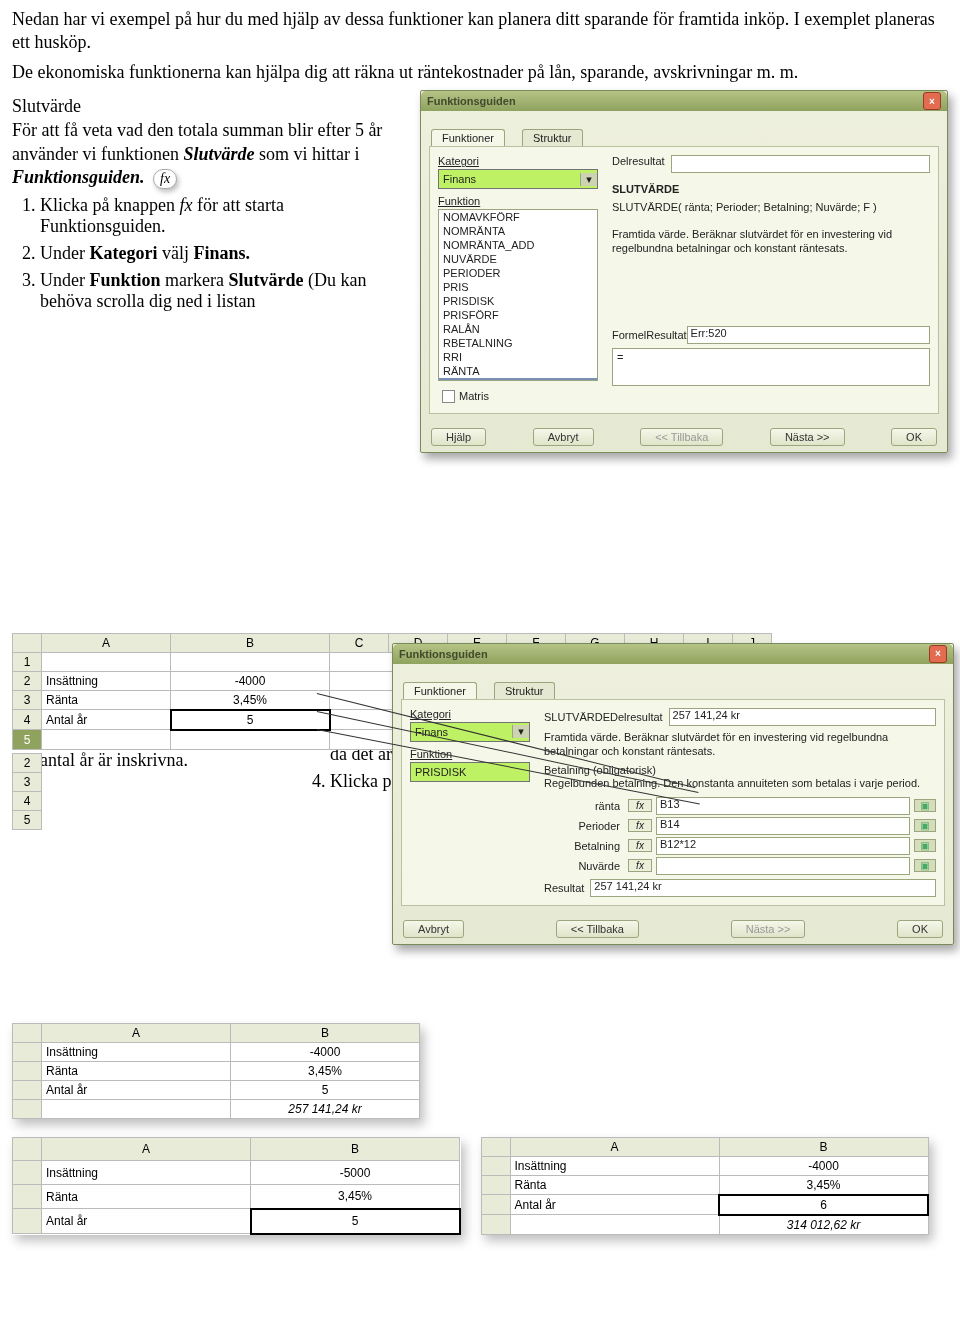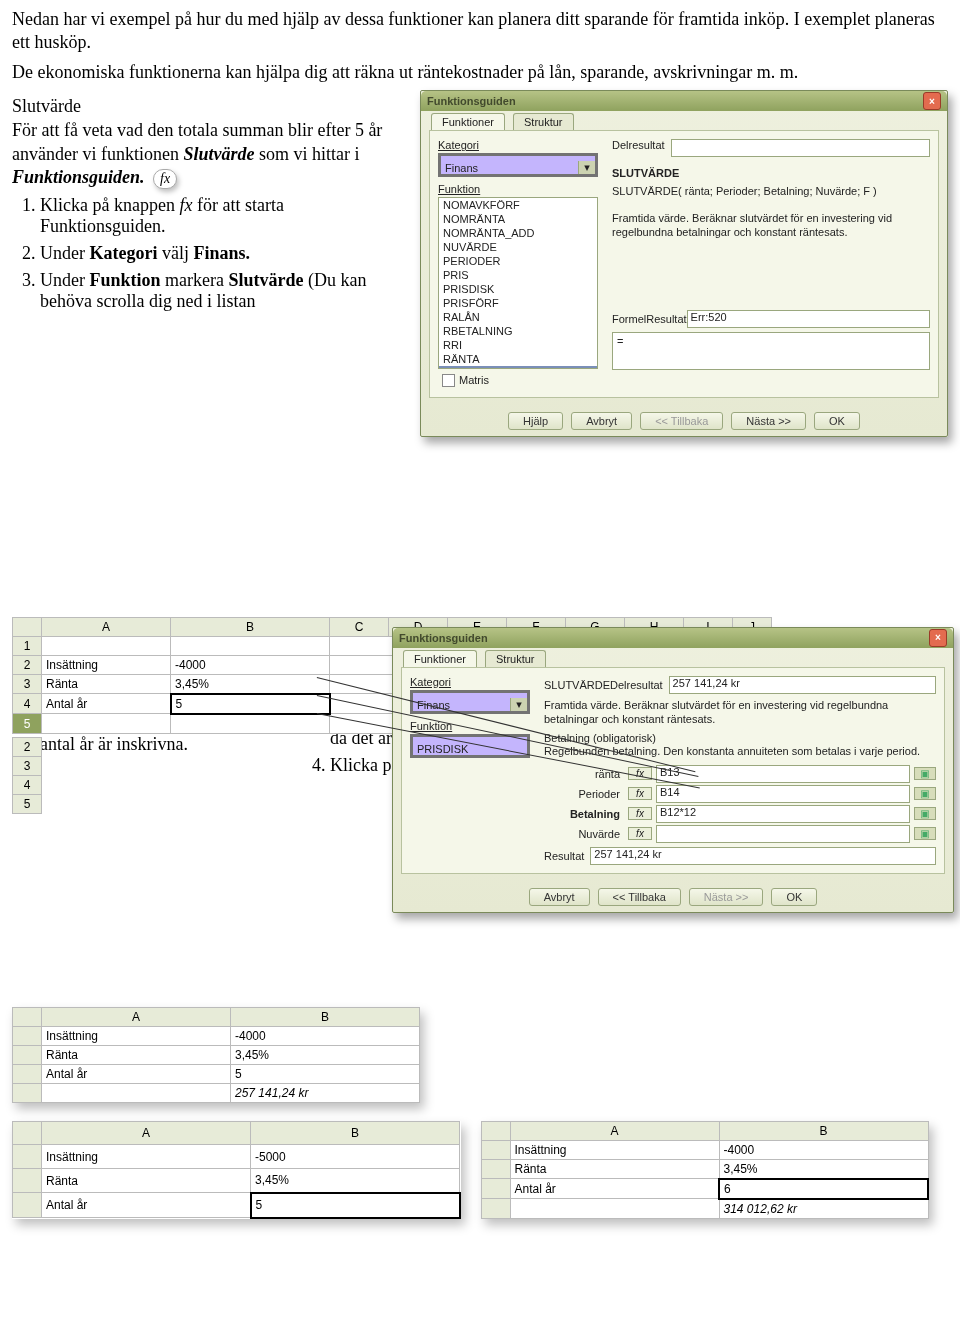--- a/index.html
+++ b/index.html
@@ -10,53 +10,53 @@
 .row1{display:flex;align-items:flex-start;gap:8px;margin-top:4px}
 .leftcol{width:400px;flex-shrink:0}
 .ol{margin:6px 0 6px 0;padding-left:28px}
 .ol li{margin-bottom:6px}
 .bold{font-weight:700}
 .italic{font-style:italic}
 
 .dlg{position:relative;background:linear-gradient(#eef0de,#e6e9d2);border:1px solid #7a8a5a;border-radius:2px;box-shadow:4px 6px 10px rgba(0,0,0,.35);font-family:Tahoma,Arial,sans-serif;font-size:11px;color:#222}
 .titlebar{background:linear-gradient(#b6c386,#8fa25e);height:20px;border-radius:5px 5px 0 0;display:flex;align-items:center;padding:0 6px;color:#424a2d;font-weight:700}
 .closebtn{margin-left:auto;width:16px;height:16px;background:#e36b4f;border:1px solid #9a3b28;border-radius:3px;color:#fff;display:flex;align-items:center;justify-content:center;font-size:10px;font-weight:700}
-.tabs{display:flex;gap:8px;margin:2px 0 0 10px}
+.tabs{display:flex;gap:17px;margin:18px 0 0 10px}
 .tab{border:1px solid #9aa77e;border-bottom:none;padding:2px 10px;background:#e6e9d2;border-radius:3px 3px 0 0}
 .tab.active{background:#f5f7e9}
 .panel{margin:0 8px 8px 8px;border:1px solid #b8c29f;background:#f5f7e9;padding:8px}
 .twocol{display:flex;gap:14px}
 .lbl{text-decoration:underline;display:block;margin-bottom:2px}
-.combo{display:flex;border:3px solid #737373;background:#c4b5fd;height:18px;align-items:flex-end}
+.combo{display:flex;border:1px solid #737373;background:#bef264;height:18px;align-items:center}
 .combo span{flex:1;padding:0 4px}
 .combo .dd{width:16px;background:#ccd3b1;border-left:1px solid #9aa77e;text-align:center}
 .listbox{border:1px solid #9aa77e;background:#fff;height:170px;overflow:auto;margin-top:2px}
 .listbox div{padding:1px 4px}
 .listbox .sel{background:#7a8fb8;color:#fff}
 .inp{border:1px solid #9aa77e;background:#fff;height:16px;flex:1;padding:0 3px}
-.btnbar{display:flex;gap:8px;justify-content:center;padding:6px 10px}
+.btnbar{display:flex;gap:8px;justify-content:space-between;padding:6px 10px}
 .btn{border:1px solid #9aa77e;background:linear-gradient(#f5f7e9,#dfe4c9);padding:2px 14px;border-radius:3px;color:#333}
 .btn.dis{color:#999}
 .chk{display:inline-flex;align-items:center;gap:4px;margin:4px 0 0 4px}
 
 .sheet{font-family:Arial,sans-serif;font-size:12px;border-collapse:collapse;background:#fff}
 .sheet th,.sheet td{border:1px solid #bbb;padding:1px 4px;text-align:left;height:16px}
 .sheet th{background:#e7ebd8;text-align:center;font-weight:400}
 .sheet .rh{background:#e7ebd8;text-align:center;width:20px}
-.sheet .r{text-align:left}
+.sheet .r{text-align:center}
 .sheet .selcell{border:2px solid #000}
 
 .midwrap{position:relative;margin-top:8px;height:360px}
 .sheet-mid{position:absolute;left:0;top:0}
 .dlg2{position:absolute;left:380px;top:10px;width:560px}
 .param{display:grid;grid-template-columns:80px 24px 1fr 22px;gap:4px;align-items:center;margin:2px 0}
 .fxb{border:1px solid #9aa77e;background:#ecf0db;text-align:center;font-style:italic;font-size:10px}
 .pickb{border:1px solid #9aa77e;background:#d7ddba;text-align:center;color:#4a6;font-size:10px}
 .paramlbl{text-align:right;padding-right:4px}
-.paramlbl.b{font-weight:700}
+.paramlbl.b{font-weight:400}
 .formbox{border:1px solid #9aa77e;background:#fff;height:32px;margin-top:4px;padding:2px 4px;font-size:11px}
 .steps{display:flex;gap:20px;margin-top:180px}
 .steps .col{width:270px}
 
 .botwrap{display:flex;gap:20px;margin-top:18px;flex-wrap:wrap}
 .mini{box-shadow:4px 6px 10px rgba(0,0,0,.25)}
 .fxicon{display:inline-block;border:1px solid #aaa;border-radius:12px;padding:0 6px;font-style:italic;font-family:serif;font-size:14px;background:#fff;box-shadow:2px 3px 5px rgba(0,0,0,.25);margin-left:4px;vertical-align:middle}
 .sig{font-family:Arial,sans-serif;font-size:11px}
 .desc{font-family:Arial,sans-serif;font-size:11px;line-height:1.3}
 .rightpane{flex:1}

